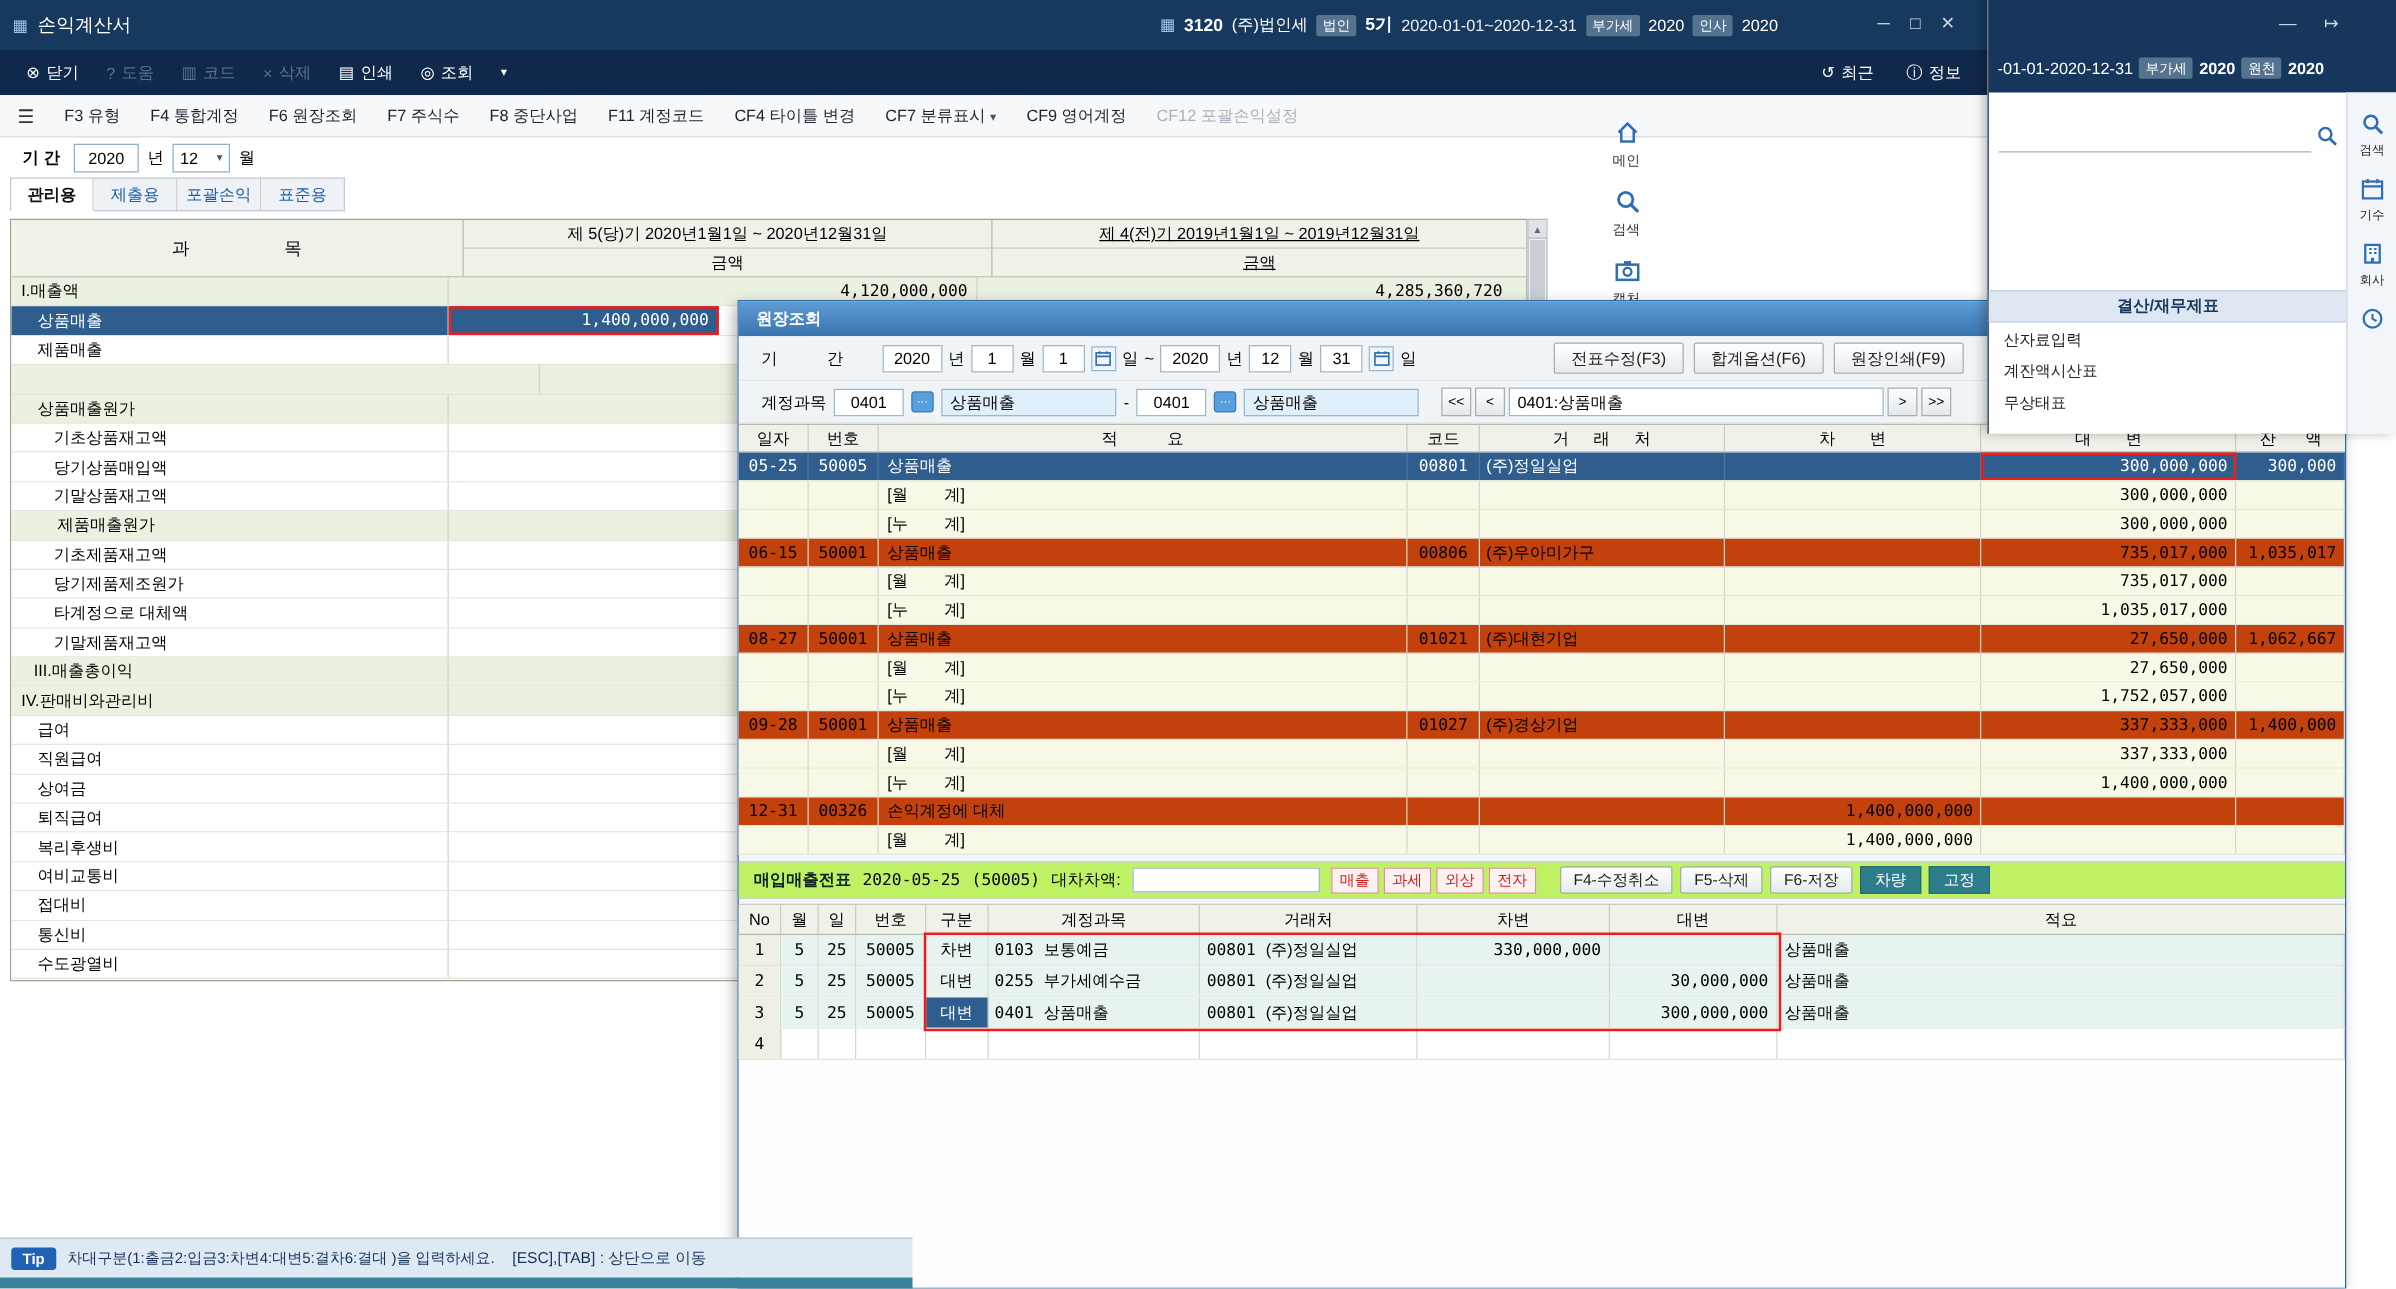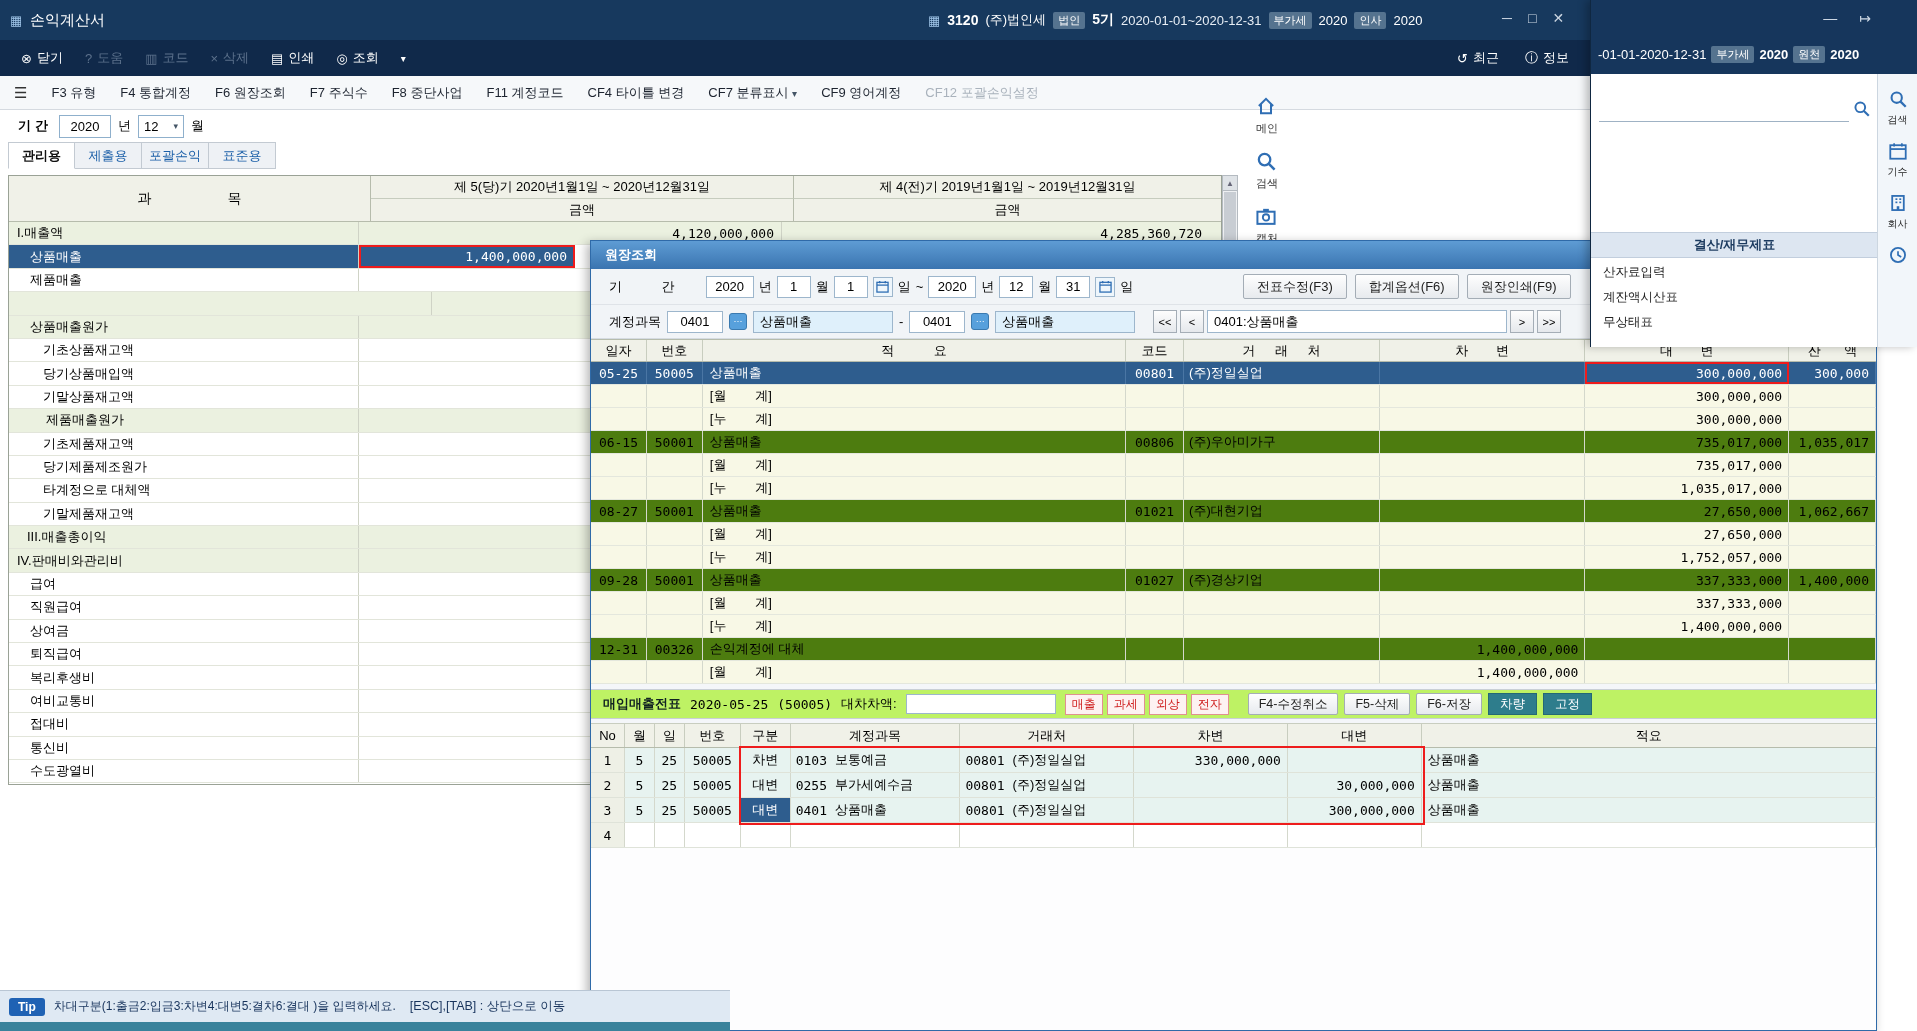--- a/index.html
+++ b/index.html
@@ -39,41 +39,41 @@
   #tabs { position:absolute; left:8px; top:142px; display:flex; }
   .tab { width:67px; height:27px; border:1px solid #c3cad2; border-left:none; background:#eef1f5; color:#1b5fa8; display:flex; align-items:center; justify-content:center; font-size:13px; }
   .tab:first-child { border-left:1px solid #c3cad2; }
   .tab.act { background:#fff; color:#111; font-weight:bold; border-bottom-color:#fff; }
 
   
   #itable { position:absolute; left:8px; top:175px; width:1214px; border:1px solid #9aa296; background:#fff; }
   .ihead { display:flex; background:#f0f1e8; border-bottom:1px solid #b6bcac; }
   .h-name { width:362px; height:45px; display:flex; align-items:center; justify-content:center; letter-spacing:36px; padding-left:36px; border-right:1px solid #b6bcac; font-size:14px; }
   .h-col { width:423px; }
-  .h-col.prev { width:427px; }
+  .h-col.prev { width:427px;text-decoration:underline; }
   .h-period { height:23px; display:flex; align-items:center; justify-content:center; border-bottom:1px solid #c6ccb e; border-bottom:1px solid #c6ccbe; border-right:1px solid #b6bcac; }
   .h-amt { height:22px; display:flex; align-items:center; justify-content:center; border-right:1px solid #b6bcac; }
   .h-col.prev .h-period, .h-col.prev .h-amt { border-right:none; }
   #income-body { height:562px; overflow:hidden; }
   .irow { display:flex; height:23.4px; border-bottom:1px solid #e2e5da; background:#fff; }
   .irow.cat { background:#ebf1e0; }
   .icell { display:flex; align-items:center; }
   .ic0 { width:350px; border-right:1px solid #cfd3c6; }
   .ic1 { width:423px; border-right:1px solid #cfd3c6; }
   .ic2 { width:427px; }
   .icell.amt { justify-content:flex-end; padding-right:7px; font-family:"DejaVu Sans Mono",monospace; }
   .irow.isel .ic0 { background:#2e5d8e; color:#fff; }
   .selcell { position:relative; }
   .selov { position:absolute; left:0; top:0; width:216px; height:100%; background:#2e5d8e; color:#fff; outline:2px solid #ee1c1c; outline-offset:-2px; display:flex; align-items:center; justify-content:flex-end; padding-right:8px; font-family:"DejaVu Sans Mono",monospace; }
   #iscroll { position:absolute; left:1222px; top:175px; width:16px; height:608px; background:#eef0f2; border:1px solid #b4bac0; }
   #iscroll .sb-up { height:15px; background:#dfe3e7; border-bottom:1px solid #b4bac0; text-align:center; font-size:8px; color:#667; line-height:15px; }
   #iscroll .sb-thumb { margin:1px; height:90px; background:#c8cdd3; }
 
   #quick-icons { position:absolute; left:1256px; top:96px; width:56px; }
-  .qitem { display:flex; flex-direction:column; align-items:flex-start; margin-bottom:15px; color:#2f6eb4; }
+  .qitem { display:flex; flex-direction:column; align-items:flex-end; margin-bottom:15px; color:#2f6eb4; }
   .qic svg { width:20px; height:20px; }
   .qlab { font-size:11px; color:#333; margin-top:2px; }
 
   
   #tipbar { position:absolute; left:0; top:990px; width:730px; height:32px; background:#dfe9f3; border-top:1px solid #b9c6d4; display:flex; align-items:center; z-index:40; }
   .tipchip { background:#1f62b4; color:#fff; font-weight:bold; font-size:12px; padding:2px 9px; border-radius:3px; margin:0 9px; }
   .tiptext { font-size:12px; color:#17335c; }
   .tiphint { font-size:12.5px; color:#17335c; margin-left:14px; }
   #bottomstrip { position:absolute; left:0; top:1022px; width:730px; height:9px; background:#39829b; z-index:40; }
 
@@ -92,21 +92,21 @@
   input.acc { background:#dff0fb; text-align:left; padding-left:6px; }
   .chip-help { width:18px; height:17px; background:#57a0dc; border:1px solid #3a7ab0; border-radius:3px; color:#fff; font-size:9px; line-height:14px; text-align:center; }
   #navgrp { position:absolute; left:562px; top:5px; display:flex; gap:3px; }
   .navbtn { height:23px; min-width:24px; padding:0 4px; border:1px solid #a4adb6; background:linear-gradient(#fdfdfd,#e5e8ec); font-size:11px; display:flex; align-items:center; justify-content:center; }
   input.navin { width:300px; height:23px; border:1px solid #9db6cc; text-align:left; padding-left:6px; font-size:13px; font-family:inherit; background:#fff; }
 
   #ledger-head { display:flex; height:23px; background:#f0f1e8; border-top:1px solid #b6bcac; border-bottom:1px solid #b6bcac; }
   .lhc { display:flex; align-items:center; justify-content:center; border-right:1px solid #c8cdbf; font-size:13px; }
   .lc0{width:56px}.lc1{width:56px}.lc2{width:424px}.lc3{width:58px}.lc4{width:196px}.lc5{width:206px}.lc6{width:204px}.lc7{width:87px;border-right:none}
   #ledger-body { background:#fff; }
-  .lrow { display:flex; height:23px; background:#4d7c0f; border-bottom:1px solid #e4e7dd; }
+  .lrow { display:flex; height:23px; background:#c2410c; border-bottom:1px solid #e4e7dd; }
   .lrow.lsum { background:#f8f8e6; }
   .lrow.lsel { background:#2e5d8e; color:#fff; }
   .lcell { display:flex; align-items:center; border-right:1px solid #d4d8cc; overflow:hidden; }
   .lrow.lsel .lcell { border-right-color:#4a76a4; }
   .lcell.ctr { justify-content:center; }
   .lcell.lft { padding-left:5px; }
   .lcell.desc { padding-left:7px; white-space:pre; }
   .lcell.amt { justify-content:flex-end; padding-right:6px; }
   .redcell { outline:2px solid #ee1c1c; outline-offset:-2px; }
 

